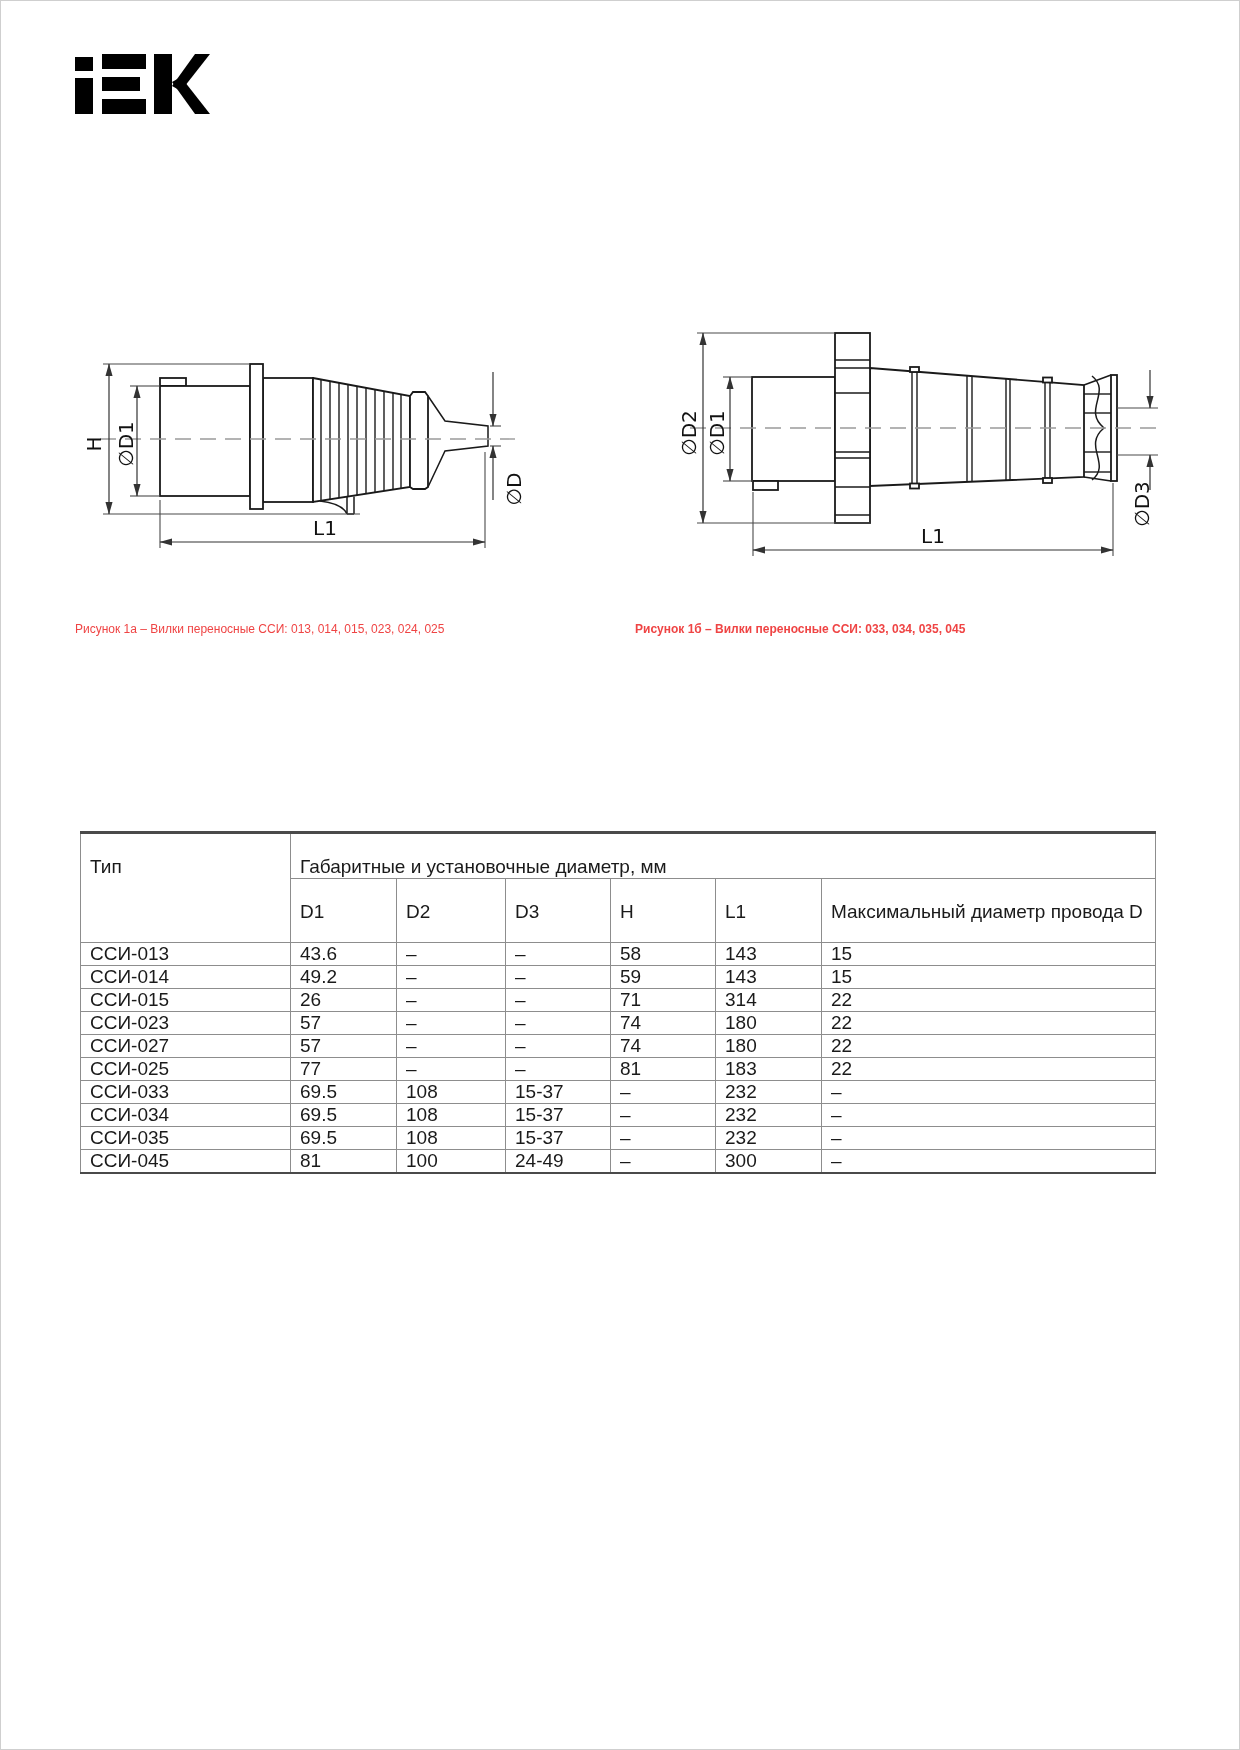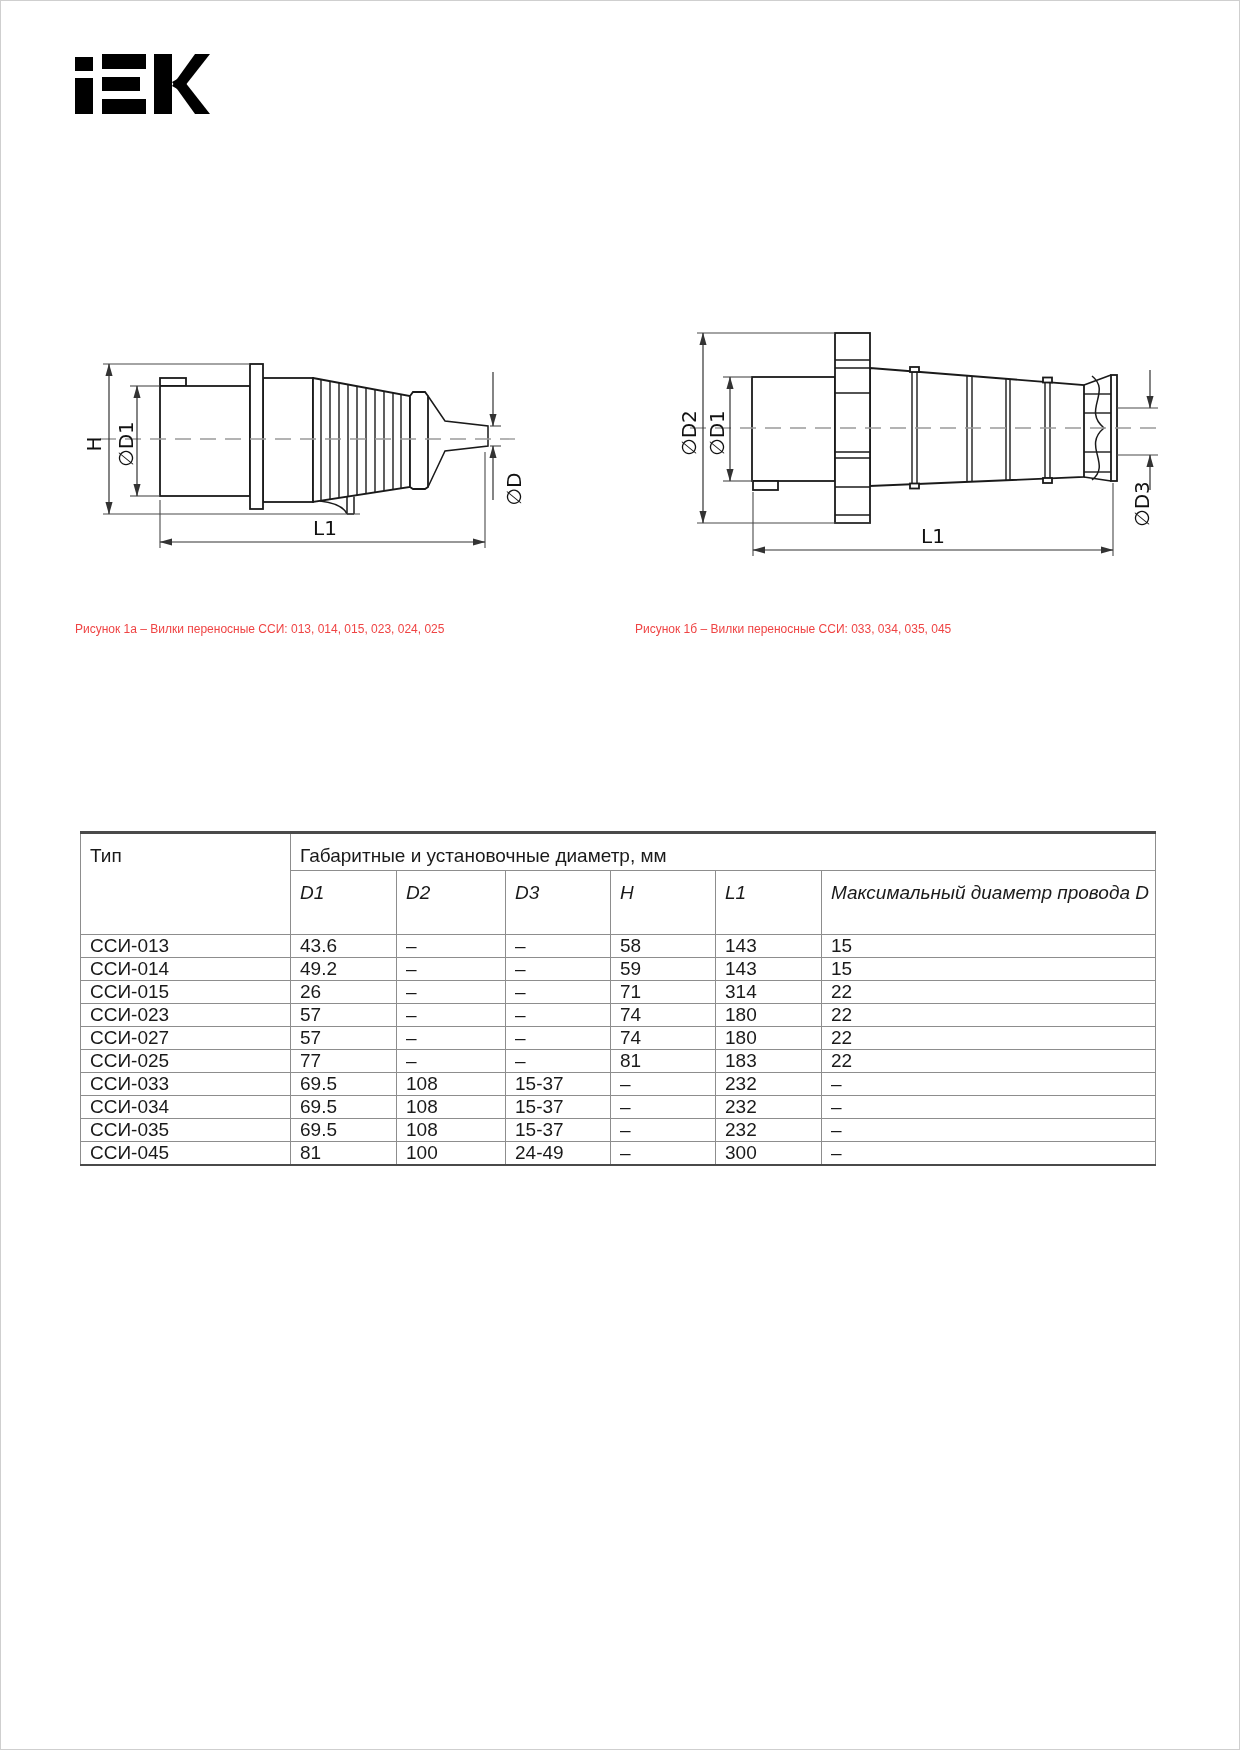--- a/index.html
+++ b/index.html
@@ -7,44 +7,44 @@
     width:1240px;height:1750px;position:relative;background:#ffffff;
     font-family:"Liberation Sans","DejaVu Sans",sans-serif;color:#1a1a1a;
   }
   .page-frame{position:absolute;inset:0;border:1px solid #cfcfcf;box-sizing:border-box;}
   .logo{position:absolute;left:75px;top:54px;}
   .fig{position:absolute;}
   #fig1a{left:80px;top:292px;}
   #fig1b{left:600px;top:278px;}
   .caption{position:absolute;font-size:12px;line-height:32px;color:#ef4444;}
   #cap1a{left:75px;top:601px;width:455px;}
-  #cap1b{left:635px;top:601px;width:515px;}
+  #cap1b{left:635px;top:601px;width:515px;font-weight:bold;}
 
   
   .ol{fill:#ffffff;stroke:#1a1a1a;stroke-width:1.8;}
   .ln{fill:none;stroke:#1a1a1a;stroke-width:1.5;}
   .rib{fill:none;stroke:#1a1a1a;stroke-width:1.4;}
   .dim{fill:none;stroke:#333333;stroke-width:1.2;}
   .ext{fill:none;stroke:#4a4a4a;stroke-width:1.1;}
   .cl{fill:none;stroke:#9a9a9a;stroke-width:1.4;stroke-dasharray:16 9;}
   .dl{font-size:20px;fill:#111111;font-family:"DejaVu Sans",sans-serif;}
 
   table.dims{
     position:absolute;left:80px;top:831px;width:1075px;
     border-collapse:collapse;table-layout:fixed;
     font-size:19px;color:#1a1a1a;
     border-top:3px solid #4a4a4a;border-bottom:2px solid #4a4a4a;
   }
   .dims th,.dims td{
     border:1px solid #8d8d8d;font-weight:normal;text-align:left;
     padding:0 4px 0 9px;overflow:hidden;white-space:nowrap;
   }
-  .dims thead th{vertical-align:top;padding-top:11px;}
+  .dims thead th{vertical-align:top;padding-top:22px;}
   .dims tr.h1{height:38px;}
-  .dims tr.h2{height:64px;font-style:italic;}
+  .dims tr.h2{height:64px;}
   .dims tbody tr{height:19px;}
   .dims tbody td{vertical-align:middle;}
 </style>
 </head>
 <body>
 
 <div class="page-frame"></div>
 
 <svg class="logo" width="137" height="61" viewBox="0 0 137 61">
   <g fill="#000000">

